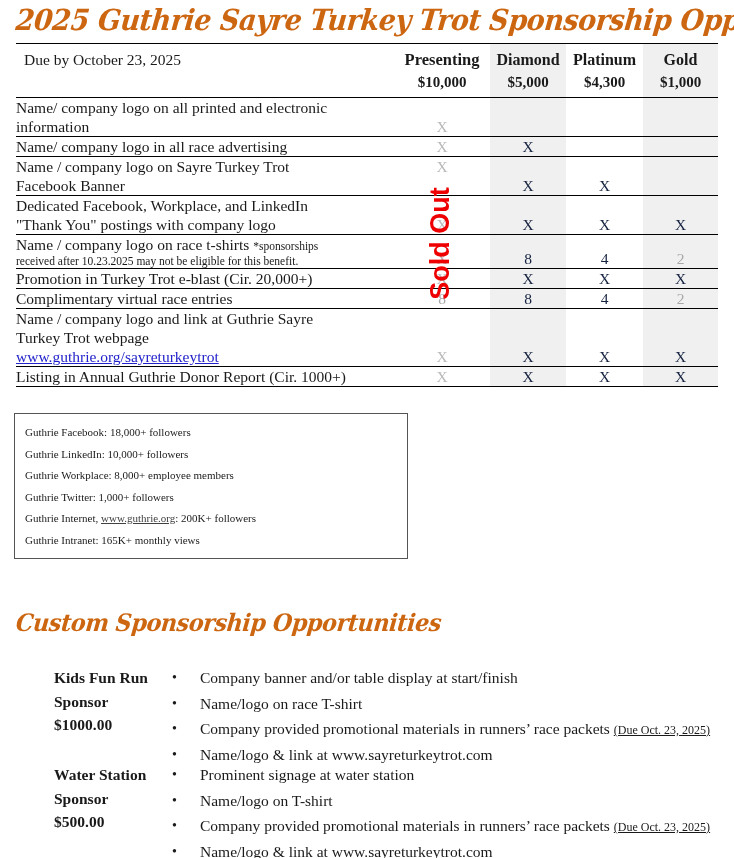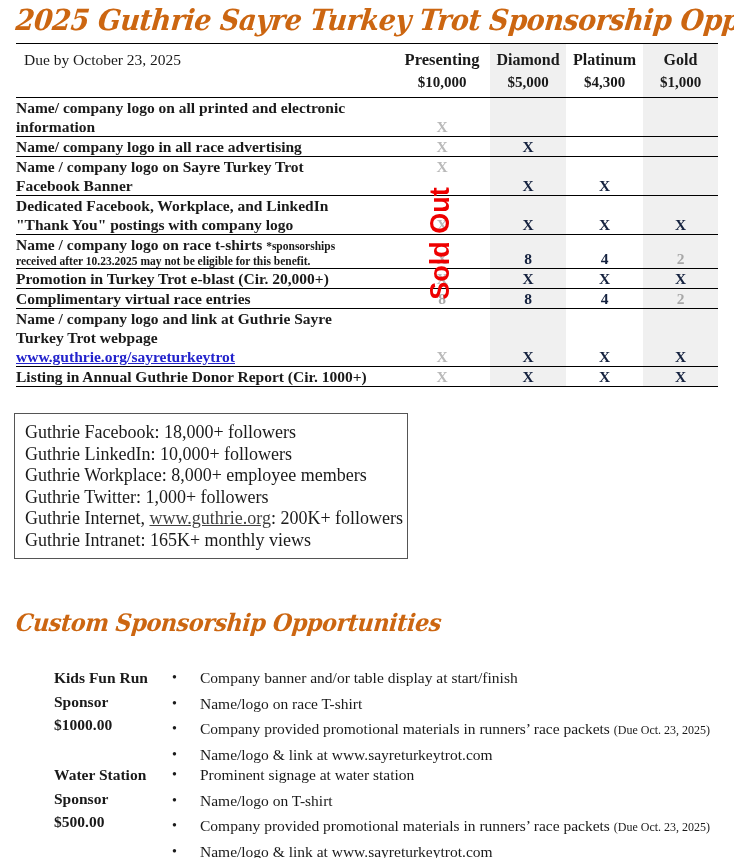--- a/index.html
+++ b/index.html
@@ -60,21 +60,20 @@
   table.sponsor col.c-plat    { width: 77px; }
   table.sponsor col.c-gold    { width: 75px; }
 
   table.sponsor td, table.sponsor th {
     border-top: 1px solid #000;
     border-bottom: 1px solid #000;
     padding: 0;
     vertical-align: bottom;
     font-size: 15.5px;
     line-height: 19px;
-    font-weight: bold;
   }
   table.sponsor thead th {
     border-top: 1.6px solid #000;
     border-bottom: 1.2px solid #000;
     font-weight: 700;
     vertical-align: top;
     padding-top: 6px;
     padding-bottom: 5px;
     text-align: center;
   }
@@ -147,21 +146,21 @@
     position: absolute;
     left: 14px;
     top: 413px;
     width: 394px;
     border: 1px solid #555;
     background: #fff;
     padding: 8px 0 7px 0;
     box-sizing: border-box;
   }
   #stats-box .stat-line {
-    font-size: 18px;
+    font-size: 11px;
     line-height: 21.5px;
     padding: 0 10px;
     white-space: nowrap;
   }
   #stats-box .stat-line a,
   #stats-box .stat-line .lnk {
     color: #404040;
     text-decoration: underline;
     font-family: Liberation Serif, serif;
   }
@@ -200,21 +199,21 @@
     line-height: 23.5px;
     font-size: 15.5px;
   }
   .pkg-items .bul {
     flex: 0 0 28px;
     text-align: left;
     font-size: 14px;
     line-height: 23.5px;
   }
   .pkg-items .btxt { flex: 1 1 auto; white-space: nowrap; }
-  .pkg-items .btxt .note { font-size: 12px; }
+  .pkg-items .btxt .note { font-size: 12px; text-decoration: underline; }
 </style>
 </head>
 <body>
 
 <div id="doc-title" class="script-heading">2025 Guthrie Sayre Turkey Trot Sponsorship Opportunities</div>
 
 <div id="sponsor-table-wrap">
   <table class="sponsor">
     <colgroup>
       <col class="c-benefit">

